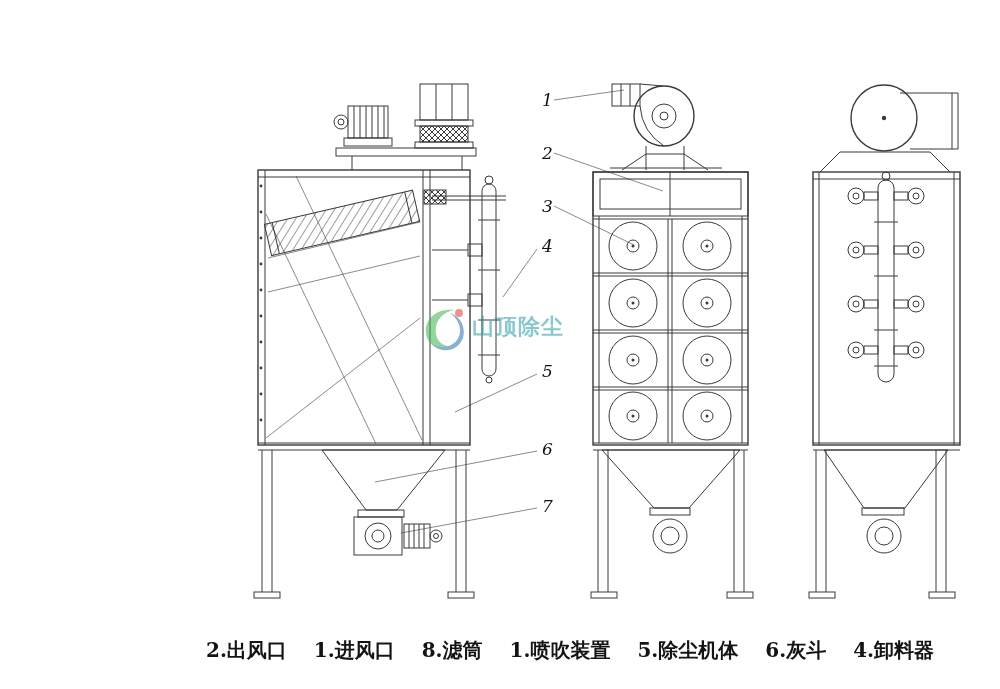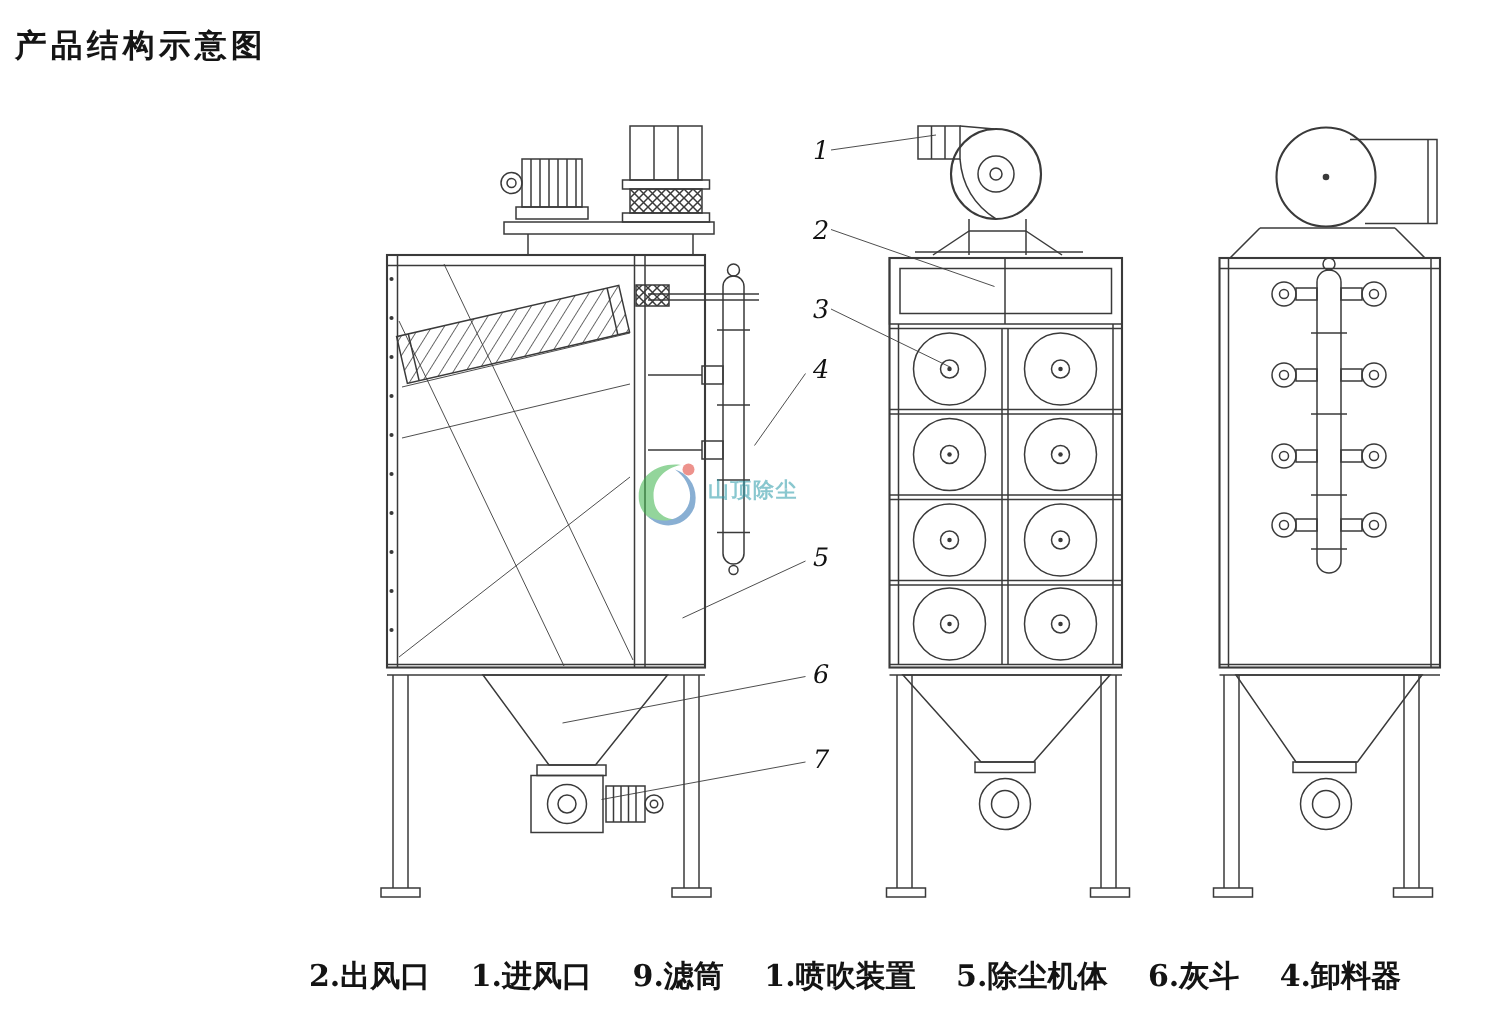--- a/index.html
+++ b/index.html
@@ -15,28 +15,27 @@
   .drawing .xh{fill:url(#xh);}
   .drawing .dot{fill:var(--line);stroke:none;}
   .pln{stroke:var(--line);stroke-width:.6;}
   .callout-num{font:italic 17px "DejaVu Serif","Liberation Serif",serif;fill:#111;stroke:none;}
   .legend{position:absolute;left:150px;right:10px;top:637px;text-align:center;
           font-family:"DejaVu Serif","Liberation Serif",serif;
           font-size:20px;font-weight:600;color:#141414;white-space:nowrap;}
   .legend span{margin:0 10px;}
   .watermark{position:absolute;left:416px;top:300px;display:flex;align-items:center;
              opacity:.55;pointer-events:none;}
-  .wm-text{font-size:14px;font-weight:bold;color:var(--logo_teal);margin-left:2px;letter-spacing:1px;}
+  .wm-text{font-size:22px;font-weight:bold;color:var(--logo_teal);margin-left:2px;letter-spacing:1px;}
 </style>
 </head>
 <body>
 
 <div class="page">
 
-  <div class="title">产品结构示意图</div>
 
   <svg class="drawing" width="1000" height="689" viewBox="0 0 1000 689">
     <defs>
       <pattern id="hh" width="7" height="7" patternUnits="userSpaceOnUse" patternTransform="rotate(45)">
         <line x1="0" y1="0" x2="0" y2="7" class="pln"></line>
       </pattern>
       <pattern id="xh" width="6" height="6" patternUnits="userSpaceOnUse">
         <path d="M0 6 L6 0 M0 0 L6 6" class="pln"></path>
       </pattern>
     </defs>
@@ -337,20 +336,20 @@
       <path d="M 10,34 C 8,18 22,8 38,10 C 26,12 18,22 20,34 C 21,42 28,47 36,46 C 24,52 12,46 10,34 Z" fill="var(--logo_green)" stroke="none"></path>
       <path d="M 16,44 C 24,54 42,52 47,38 C 50,26 44,16 34,13 C 44,20 47,32 41,40 C 35,48 24,49 16,44 Z" fill="var(--logo_blue)" stroke="none"></path>
       <circle cx="43" cy="13" r="4" fill="var(--logo_red)" stroke="none"></circle>
     </svg>
     <span class="wm-text">山顶除尘</span>
   </div>
 
   <div class="legend">
     <span>2.出风口</span>
     <span>1.进风口</span>
-    <span>9.滤筒</span>
+    <span>8.滤筒</span>
     <span>1.喷吹装置</span>
     <span>5.除尘机体</span>
     <span>6.灰斗</span>
     <span>4.卸料器</span>
   </div>
 
 </div>
 
 </body></html>

